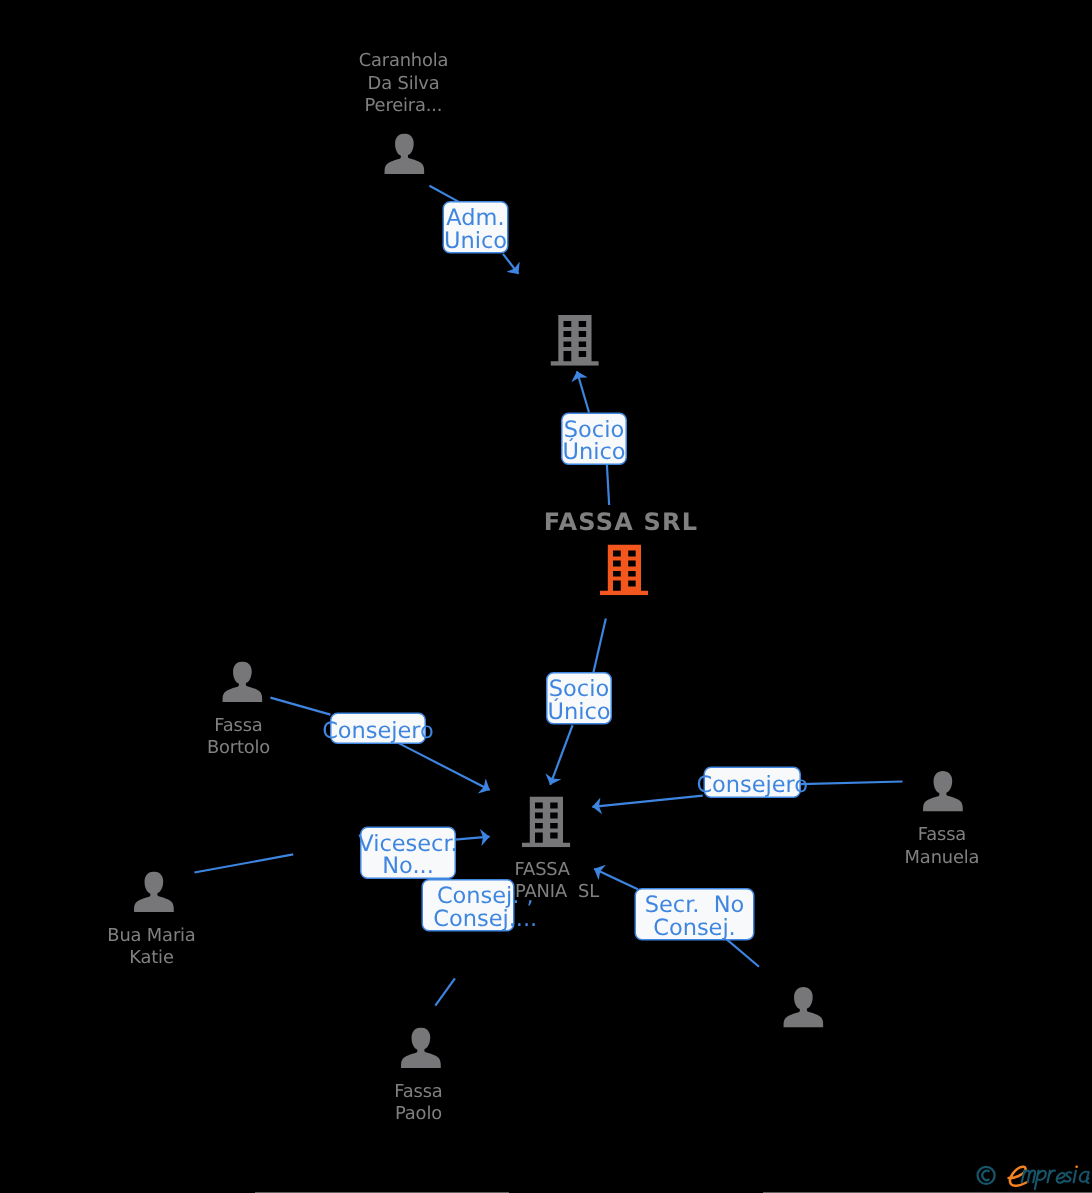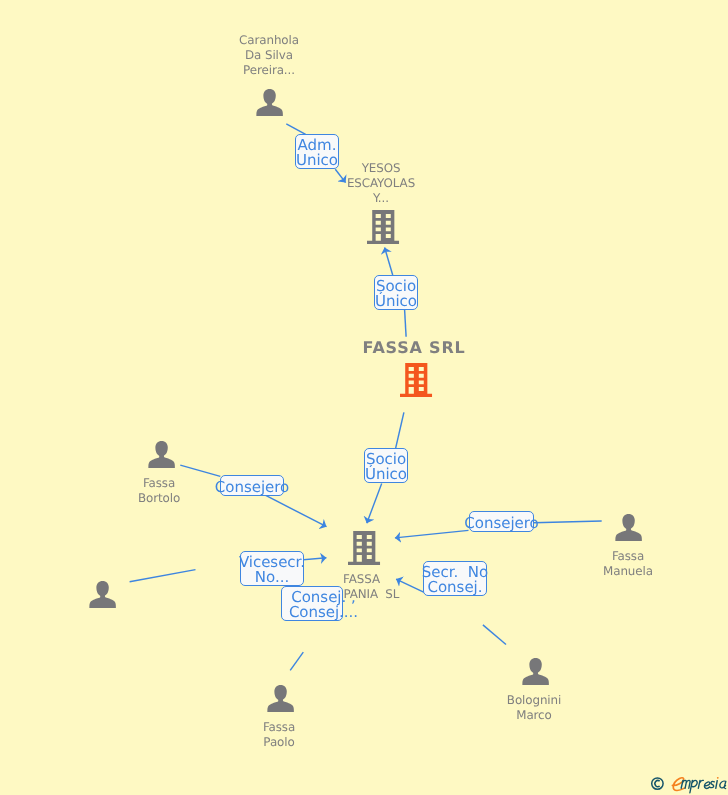--- a/index.html
+++ b/index.html
@@ -1,20 +1,20 @@
 <!DOCTYPE html>
 <html><head>
 <meta charset="utf-8">
 <title>Organigrama</title>
 <style>
   html,body{margin:0;padding:0;background:#ffffff;}
   body{width:728px;height:795px;position:relative;overflow:hidden;
        font-family:"Liberation Sans",sans-serif;
        -webkit-font-smoothing:antialiased;text-rendering:geometricPrecision;}
-  #stage{position:absolute;left:0;top:0;width:728px;height:795px;background:#fef9c3;}
+  #stage{position:absolute;left:0;top:0;width:728px;height:795px;background:#000000;}
   #edges{position:absolute;left:0;top:0;}
   .nlabel{position:absolute;text-align:center;color:#808080;
           font-family:"DejaVu Sans",sans-serif;font-size:11.9px;letter-spacing:-0.1px;
           line-height:14.7px;white-space:pre;}
   .nlabel.bold{font-weight:bold;font-size:16px;letter-spacing:0.8px;line-height:13px;}
   .elabel{position:absolute;box-sizing:border-box;border:1.4px solid #3f86e0;
           border-radius:5px;background:#f8f9fa;color:#3f86e0;
           font-family:"DejaVu Sans",sans-serif;font-size:15px;letter-spacing:-0.02px;
           line-height:15.0px;padding-top:3.6px;text-align:center;display:flex;
           flex-direction:column;justify-content:center;align-items:center;
@@ -75,23 +75,20 @@
   <svg class="ico" style="left:256px;top:89px;width:27px;height:27px;">
     <use href="#sym-person" width="27" height="27" class="person"></use>
     </svg>
   <div class="nlabel" style="left:209px;top:33.3px;width:120px;">Caranhola
 Da Silva
 Pereira...</div>
 
   <svg class="ico" style="left:366.7px;top:210px;width:32.2px;height:33.9px;">
     <use href="#sym-company" width="32.2" height="33.9" class="company"></use>
     </svg>
-  <div class="nlabel" style="left:321px;top:161.3px;width:120px;">YESOS
-ESCAYOLAS
-Y...</div>
 
   <svg class="ico" style="left:399.7px;top:363px;width:32.2px;height:33.9px;">
     <use href="#sym-company" width="32.2" height="33.9" class="company-focus"></use>
     </svg>
   <div class="nlabel bold" style="left:354px;top:340.9px;width:120px;">FASSA SRL</div>
 
   <svg class="ico" style="left:348px;top:531px;width:32.2px;height:33.9px;">
     <use href="#sym-company" width="32.2" height="33.9" class="company"></use>
     </svg>
   <div class="nlabel" style="left:301.5px;top:572.3px;width:120px;">FASSA
@@ -99,51 +96,51 @@
 
   <svg class="ico" style="left:148px;top:441px;width:27px;height:27px;">
     <use href="#sym-person" width="27" height="27" class="person"></use>
     </svg>
   <div class="nlabel" style="left:99px;top:476.3px;width:120px;">Fassa
 Bortolo</div>
 
   <svg class="ico" style="left:89px;top:581px;width:27px;height:27px;">
     <use href="#sym-person" width="27" height="27" class="person"></use>
     </svg>
+  <div class="nlabel" style="left:41px;top:616.3px;width:120px;">Bua Maria
+Katie</div>
 
   <svg class="ico" style="left:267px;top:685px;width:27px;height:27px;">
     <use href="#sym-person" width="27" height="27" class="person"></use>
     </svg>
   <div class="nlabel" style="left:219px;top:720.3px;width:120px;">Fassa
 Paolo</div>
 
   <svg class="ico" style="left:522px;top:658px;width:27px;height:27px;">
     <use href="#sym-person" width="27" height="27" class="person"></use>
     </svg>
-  <div class="nlabel" style="left:474px;top:693.3px;width:120px;">Bolognini
-Marco</div>
 
   <svg class="ico" style="left:615px;top:514px;width:27px;height:27px;">
     <use href="#sym-person" width="27" height="27" class="person"></use>
     </svg>
   <div class="nlabel" style="left:568px;top:549.3px;width:120px;">Fassa
 Manuela</div>
 
   <div class="elabel" style="left:295px;top:134px;width:44px;height:35px;">Adm.
 Unico</div>
   <div class="elabel" style="left:374px;top:275px;width:44px;height:35px;">Socio
 Único</div>
   <div class="elabel" style="left:364px;top:448px;width:44px;height:35px;">Socio
 Único</div>
   <div class="elabel" style="left:220px;top:475px;width:64px;height:21px;">Consejero</div>
   <div class="elabel" style="left:195px;top:551px;width:64px;height:35px;margin-left:45px;">Vicesecr.
 No...</div>
   <div class="elabel" style="left:281px;top:586px;width:62px;height:35px;padding-left:23px;">Consej. ,
 Consej....</div>
-  <div class="elabel" style="left:423px;top:561px;width:64px;height:35px;">Secr.  No
+  <div class="elabel" style="left:423px;top:592px;width:80px;height:35px;">Secr.  No
 Consej.</div>
   <div class="elabel" style="left:469px;top:511px;width:65px;height:21px;">Consejero</div>
 
   <svg id="logo" style="position:absolute;left:650px;top:774px;" width="78" height="20" viewBox="0 0 78 20">
     <g>
       <circle cx="7.4" cy="9.6" r="5.7" fill="none" stroke="#16556a" stroke-width="1.5"></circle>
       <path d="M9.7 7.0a3.1 3.1 0 1 0 0 5.2" fill="none" stroke="#16556a" stroke-width="1.5"></path>
     </g>
     <g transform="translate(21.45,2.95) scale(1.085,1.0)" fill="none" stroke-linecap="round" stroke-linejoin="round">
       <path stroke="#f58220" stroke-width="1.6" d="M12.0 11.2c-2.6 1.5-5.3 2.4-7.0 2.35-2.3-.07-3.5-1.5-3.3-3.75.27-3.0 2.9-6.6 5.7-8.2

